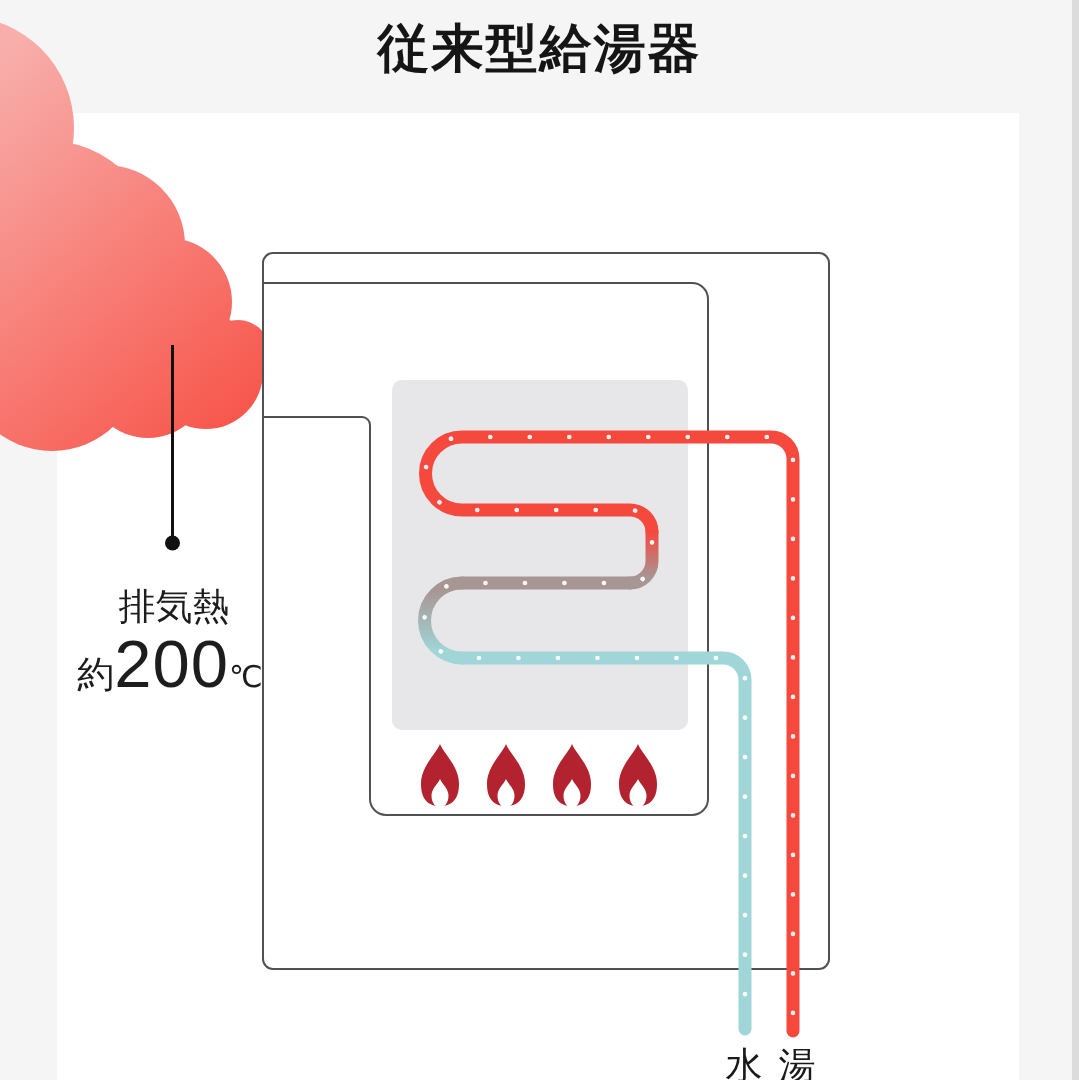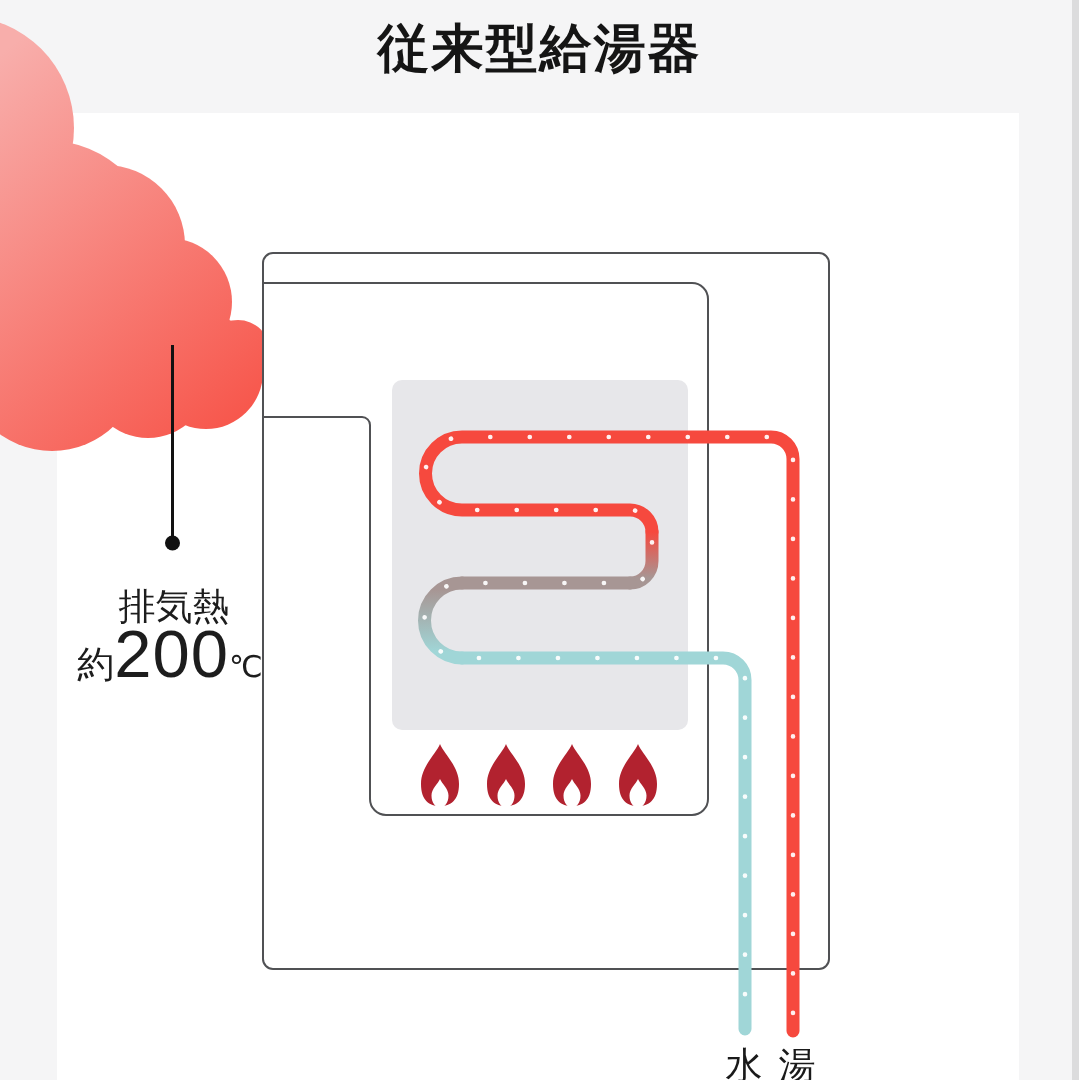--- a/index.html
+++ b/index.html
@@ -12,21 +12,21 @@
   .top-band{position:absolute;left:0;top:0;width:1079px;height:113px;background:#f5f5f6;}
   .content-panel{position:absolute;left:57px;top:113px;width:962px;height:967px;background:#ffffff;}
   .right-edge-strip{position:absolute;right:0;top:0;width:7px;height:1080px;background:#dcdcdd;}
   .art{position:absolute;left:0;top:0;width:1079px;height:1080px;}
   .txt{position:absolute;white-space:nowrap;}
   .page-title{
     left:0;top:14px;width:1079px;text-align:center;
     font-size:52px;font-weight:600;letter-spacing:2px;color:#151515;
   }
   .exhaust-label{left:74px;top:582px;width:200px;text-align:center;font-size:37px;color:#1d1d1d;}
-  .exhaust-temp{left:30px;top:632px;width:280px;text-align:center;line-height:44px;color:#1d1d1d;}
+  .exhaust-temp{left:30px;top:632px;width:280px;text-align:center;line-height:64px;color:#1d1d1d;}
   .exhaust-temp .approx{font-size:37px;}
   .exhaust-temp .value{font-size:67px;font-weight:300;letter-spacing:1px;}
   .exhaust-temp .unit{font-size:30px;}
   .exchanger-label{left:392px;top:680px;width:296px;text-align:center;font-size:30px;color:#3a3a3a;}
   .outlet-label{top:1041px;width:64px;text-align:center;font-size:37px;color:#1a1a1a;}
   .outlet-water{left:712px;}
   .outlet-hot{left:765px;}
 </style>
 </head>
 <body>

